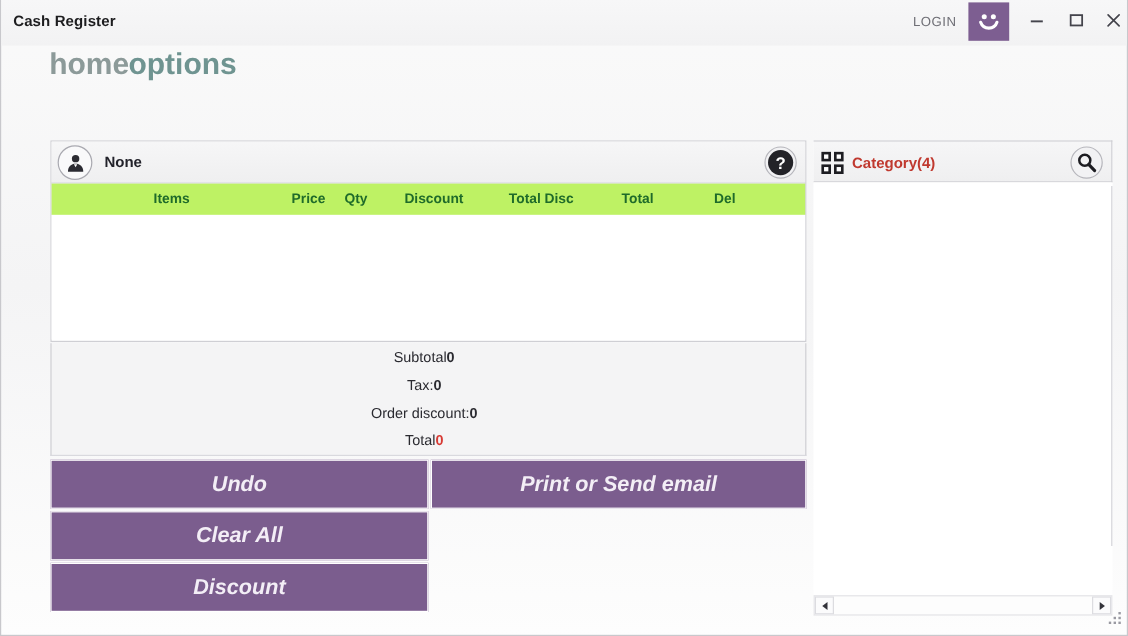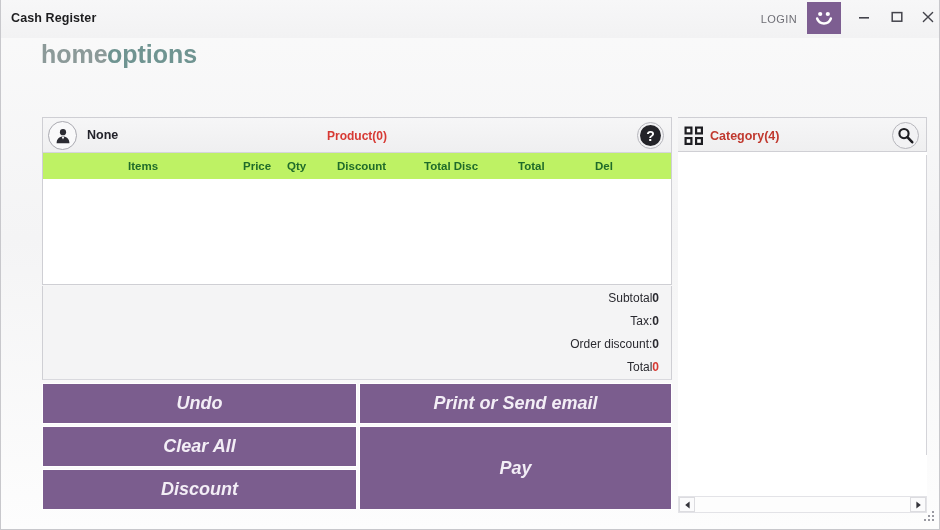--- a/index.html
+++ b/index.html
@@ -130,21 +130,21 @@
     position: absolute; left: 41px; top: 286px;
     width: 630px; height: 94px;
     background: #f4f4f5;
     border-left: 1px solid #cfcfd4;
     border-right: 1px solid #cfcfd4;
     border-bottom: 1px solid #d9d9de;
   }
   .total-row {
     position: relative; height: 23px;
     padding: 0 12px 0 5px;
-    display: flex; align-items: center; justify-content: flex-end;
+    display: flex; align-items: center; justify-content: center;
   }
   .total-row .lbl { font-size: 12px; color: #2a2a30; }
   .total-row .val { font-size: 12px; font-weight: bold; color: #2a2a30; }
   .total-row.grand .val { color: #d73a34; }
 
   
   .btn-area { position: absolute; left: 41px; top: 383px; width: 630px; height: 128px; }
   .opbtn {
     position: absolute;
     background: #7b5d8e;
@@ -258,21 +258,20 @@
 
       <div class="person-circle">
         <svg width="18" height="18" viewBox="0 0 18 18" aria-hidden="true">
           <circle cx="9" cy="5.2" r="3.1" fill="#2b2b32"></circle>
           <path d="M2.6 16.2 C2.6 11.6 5.4 9.4 9 9.4 C12.6 9.4 15.4 11.6 15.4 16.2 Z" fill="#2b2b32"></path>
           <path d="M7.6 9.8 L9 12.4 L10.4 9.8 Z" fill="#ffffff"></path>
         </svg>
       </div>
 
       <div class="customer-name">None</div>
-      <div class="product-count">Product(0)</div>
 
       <div class="help-circle">
         <div class="help-dot">?</div>
       </div>
     </div>
 
     <div class="col-header-row">
       <div class="colh" style="left:85px">Items</div>
       <div class="colh" style="left:200px">Price</div>
       <div class="colh" style="left:244px">Qty</div>
@@ -302,21 +301,20 @@
       <span class="lbl">Total</span>
       <span class="val">0</span>
     </div>
   </div>
 
   <div class="btn-area">
     <div class="opbtn" id="btn-undo">Undo</div>
     <div class="opbtn" id="btn-clearall">Clear All</div>
     <div class="opbtn" id="btn-discount">Discount</div>
     <div class="opbtn" id="btn-print">Print or Send email</div>
-    <div class="opbtn" id="btn-pay">Pay</div>
   </div>
 
   <div class="cat-panel">
     <div class="cat-head">
       <div class="grid-icon">
         <svg width="20" height="20" viewBox="0 0 20 20" aria-hidden="true">
           <rect x="0.5" y="0.5" width="8" height="8" fill="#1d1d22"></rect>
           <rect x="2.7" y="2.7" width="3.6" height="3.6" fill="#ffffff"></rect>
           <rect x="11.0" y="0.5" width="8" height="8" fill="#1d1d22"></rect>
           <rect x="13.2" y="2.7" width="3.6" height="3.6" fill="#ffffff"></rect>

